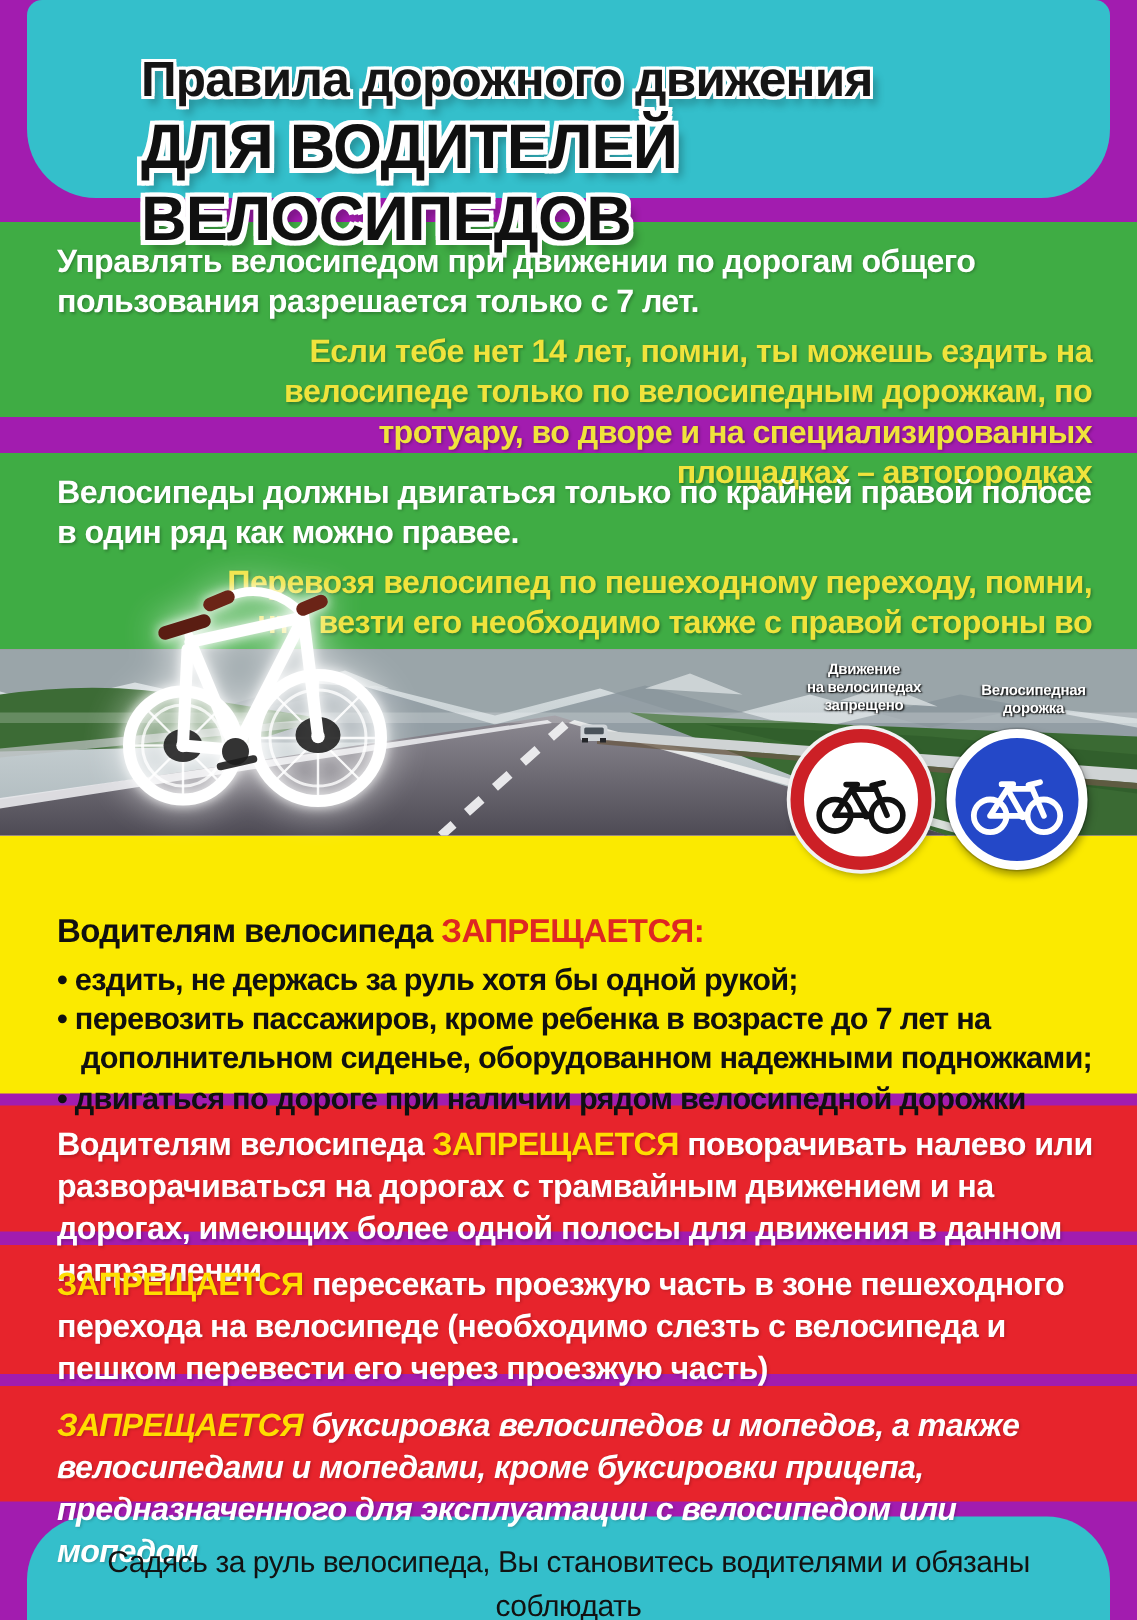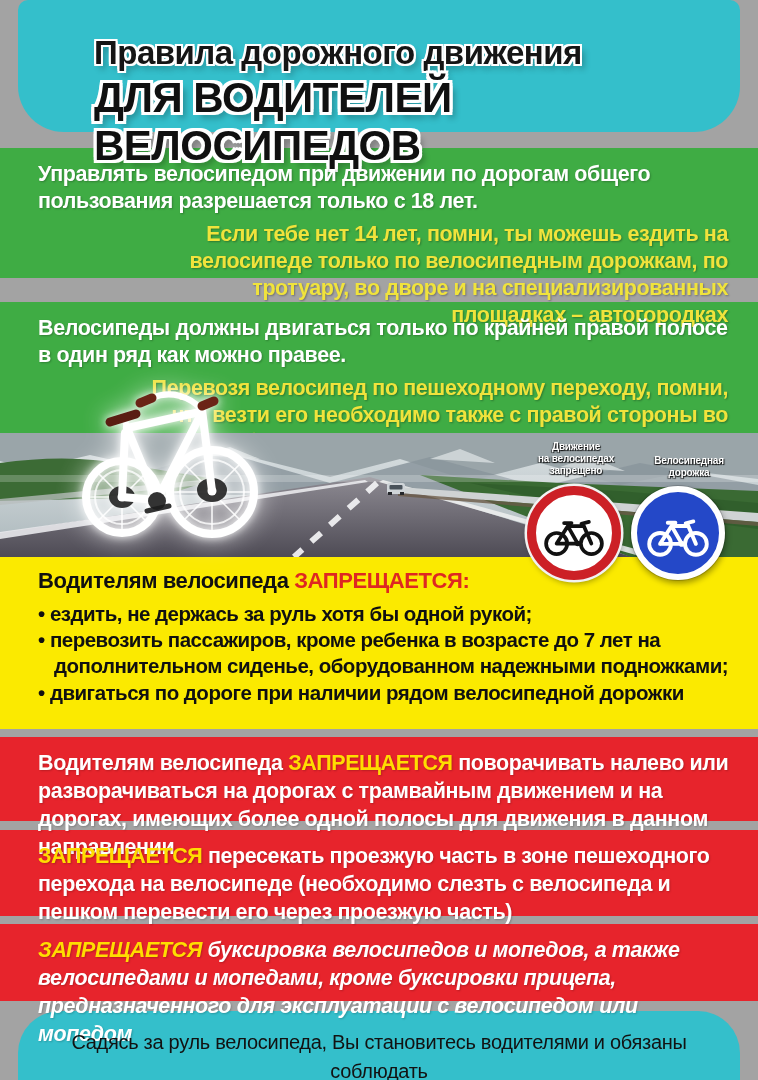--- a/index.html
+++ b/index.html
@@ -1,20 +1,20 @@
 <!DOCTYPE html>
 <html lang="ru"><head>
 <meta charset="utf-8">
 <style>
   * { margin:0; padding:0; box-sizing:border-box; }
   html,body { background:#ffffff; }
   body { font-family:"Liberation Sans", sans-serif; }
   .poster {
     position:relative; width:758px; height:1080px;
-    background:#a3a3a3; overflow:hidden; margin:0 auto;
+    background:#a21caf; overflow:hidden; margin:0 auto;
   }
   
   .header {
     margin:0 18px; height:132px; background:#34BFCB;
     border-radius:10px 10px 46px 46px;
     padding:34px 20px 0 76px;
   }
   .title1 {
     font-size:33px; font-weight:bold; color:#151515; letter-spacing:-0.5px;
     text-shadow:-2px -2px 0 #fff, 2px -2px 0 #fff, -2px 2px 0 #fff, 2px 2px 0 #fff,
@@ -68,21 +68,21 @@
   .bike {
     position:absolute; left:52px; top:380px; width:272px; height:168px;
     pointer-events:none;
     filter:drop-shadow(0 0 4px rgba(255,255,255,.95)) drop-shadow(0 0 12px rgba(255,255,255,.75));
   }
   
   .yellow {
     width:758px; height:172px; background:#FBEA00; color:#101010;
     padding:11px 20px 0 38px;
   }
-  .yellow .heading { font-size:22px; font-weight:bold; letter-spacing:-0.4px; }
+  .yellow .heading { font-size:22px; font-weight:bold; letter-spacing:-0.4px;margin-top:40px; }
   .yellow .heading .kw { color:#DE2722; }
   .yellow ul { list-style:none; margin-top:7px; }
   .yellow li {
     font-size:20.5px; font-weight:bold; line-height:1.28; letter-spacing:-0.5px;
     padding-left:16px; text-indent:-16px;
   }
   
   .red {
     width:758px; background:#E7242C; color:#ffffff;
     padding:13px 26px 0 38px;
@@ -108,21 +108,21 @@
 <body>
 
 <div class="poster">
 
   <div class="header">
     <div class="title1">Правила дорожного движения</div>
     <div class="title2">ДЛЯ ВОДИТЕЛЕЙ ВЕЛОСИПЕДОВ</div>
   </div>
 
   <div class="green green-1">
-    <p class="main">Управлять велосипедом  при движении по дорогам общего пользования разрешается только с  18 лет.</p>
+    <p class="main">Управлять велосипедом  при движении по дорогам общего пользования разрешается только с  7 лет.</p>
     <p class="note">Если тебе нет 14 лет, помни, ты можешь ездить на велосипеде только по велосипедным дорожкам, по тротуару, во дворе и на специализированных площадках – автогородках</p>
   </div>
 
   <div class="green green-2">
     <p class="main">Велосипеды должны двигаться только по крайней правой полосе в один ряд как можно правее.</p>
     <p class="note">Перевозя велосипед по пешеходному переходу,  помни, что везти его необходимо также с правой стороны во избежание  столкновения с другими участниками дорожного движения</p>
   </div>
 
   <div class="photo">
     <svg class="scene" width="758" height="124" viewBox="0 0 758 124" preserveAspectRatio="none" aria-hidden="true">

